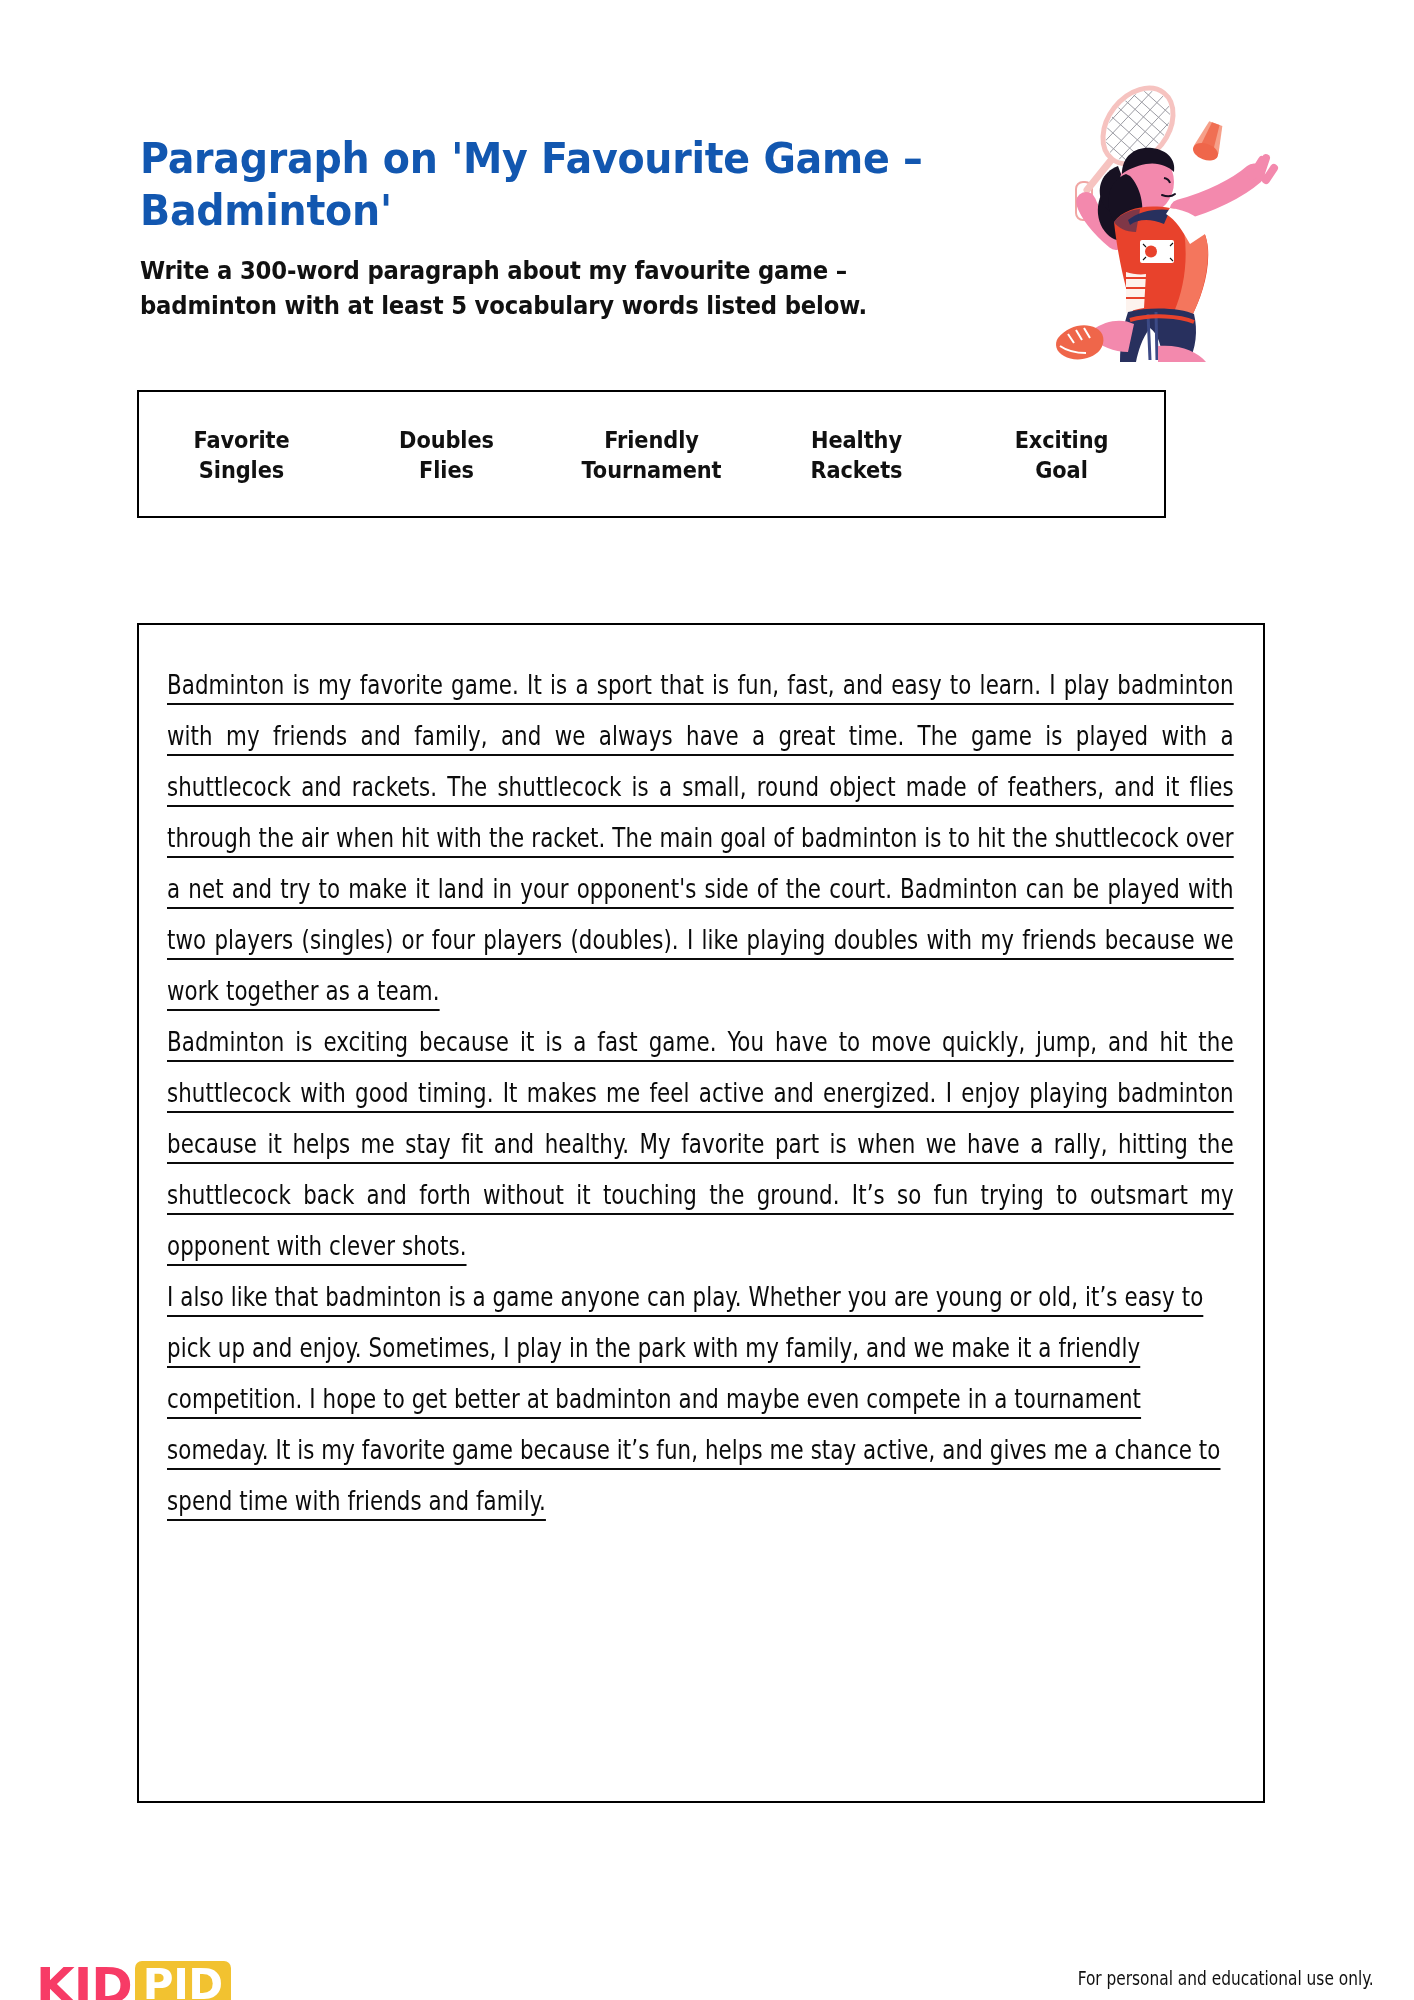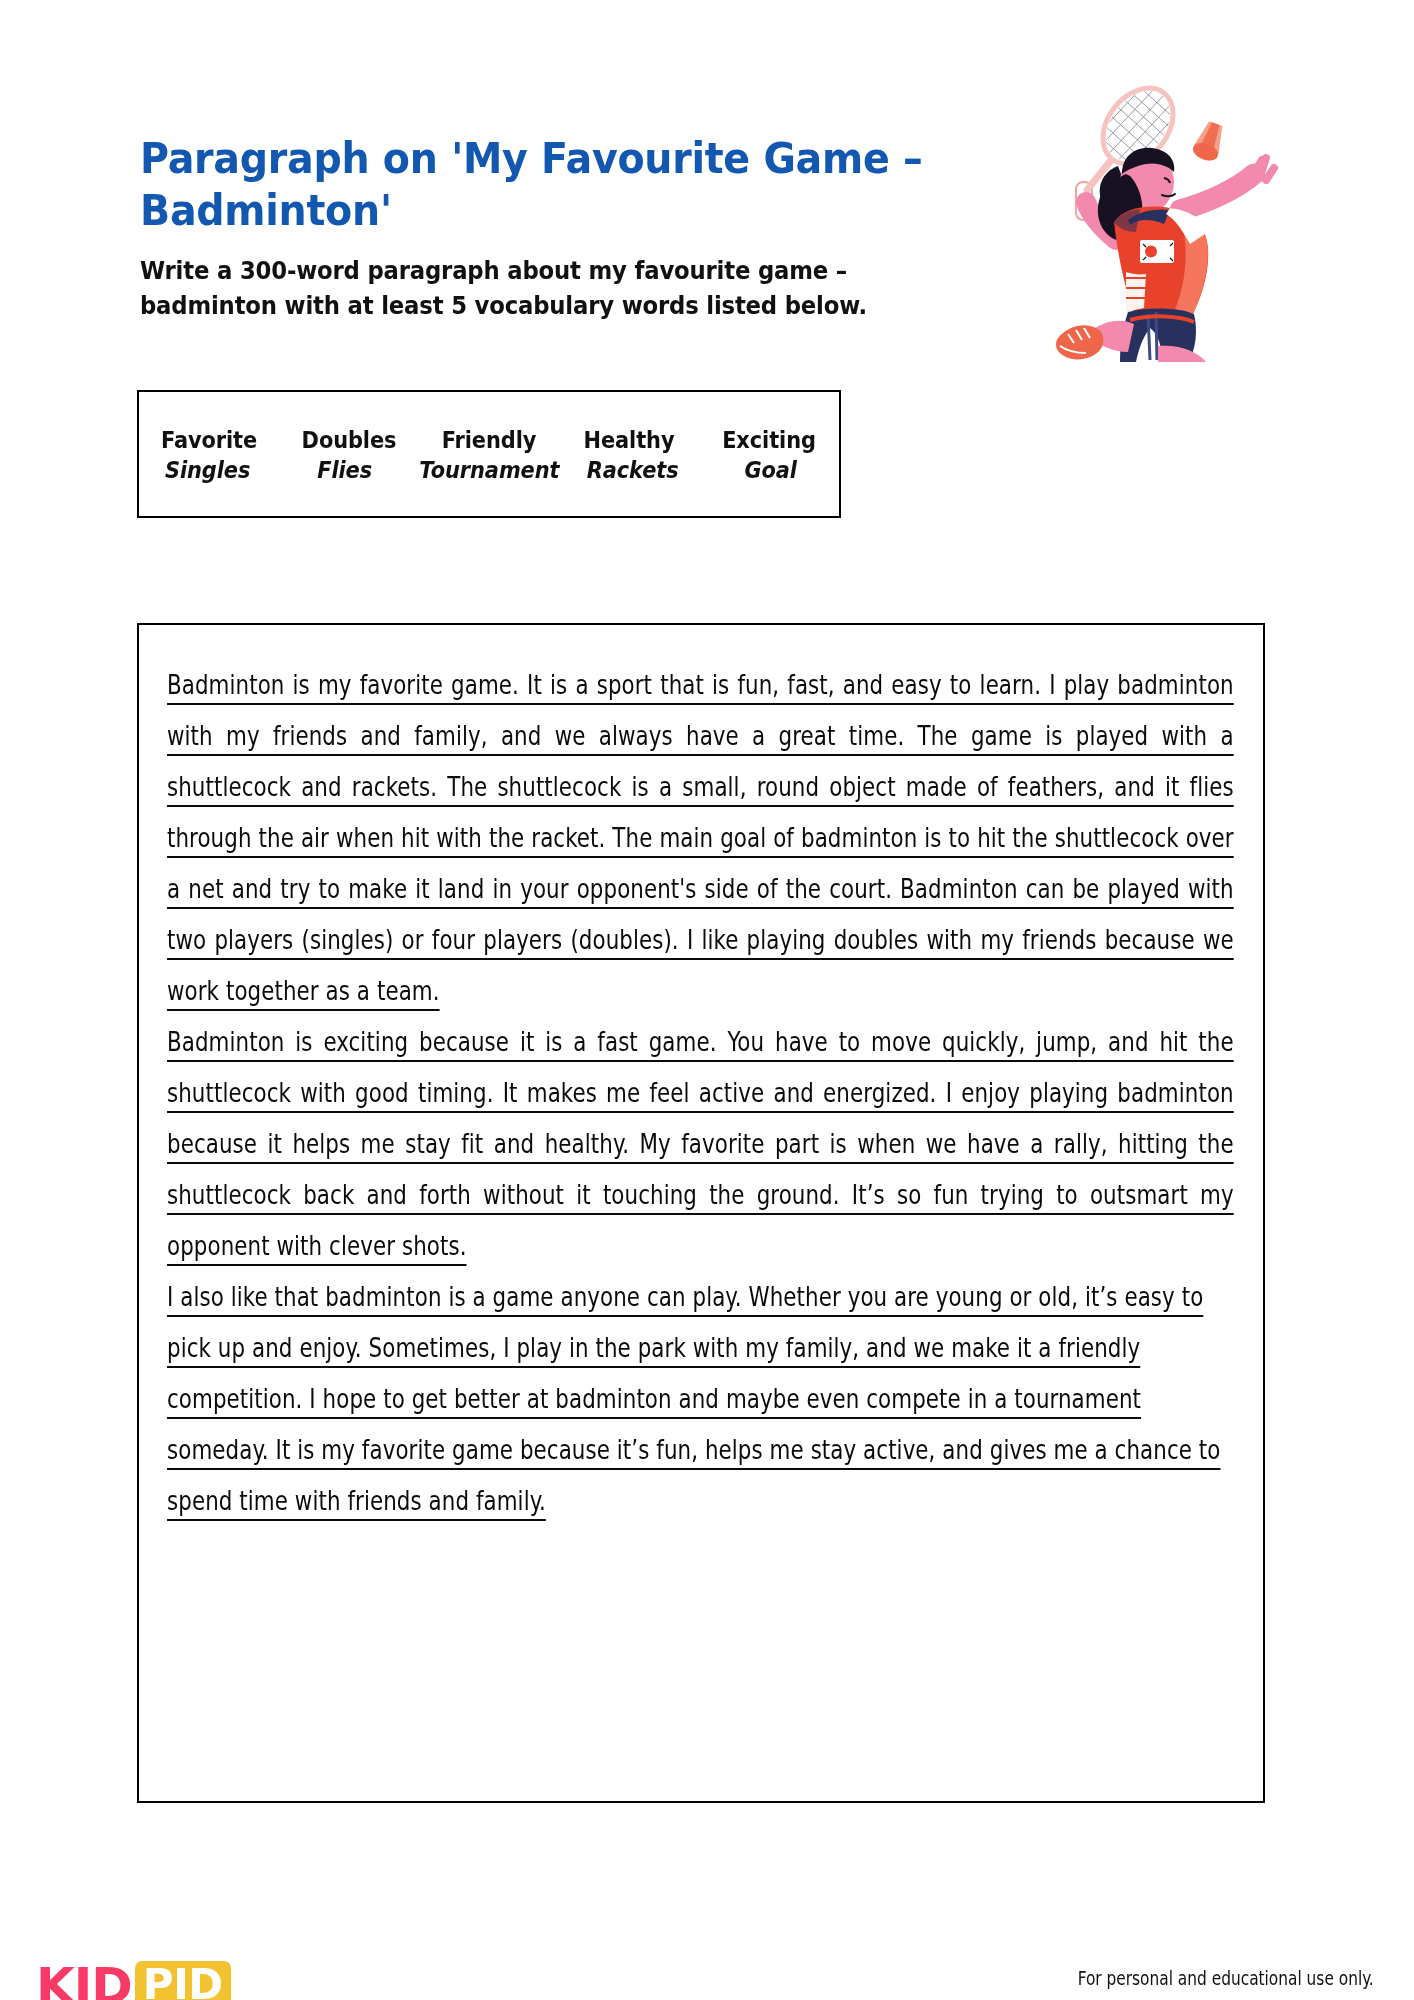--- a/index.html
+++ b/index.html
@@ -55,33 +55,33 @@
     top: 62px;
     width: 260px;
     height: 300px;
   }
 
   
   .vocab-box {
     position: absolute;
     left: 137px;
     top: 390px;
-    width: 704px;
+    width: 1029px;
     height: 128px;
     border: 2.5px solid #000000;
     display: flex;
     flex-direction: column;
     justify-content: center;
     padding: 6px 0 4px 0;
   }
   .vocab-row {
     display: flex;
     width: 100%;
   }
-  .vocab-row + .vocab-row { margin-top: 4px; font-style: italic; }
+  .vocab-row + .vocab-row { margin-top: 4px; }
   .vocab-cell {
     flex: 1 1 0;
     text-align: center;
     font-family: "DejaVu Sans", sans-serif;
     font-weight: 700;
     font-size: 22.5px;
     color: #111111;
     letter-spacing: -0.1px;
     transform: scaleX(0.93);
   }

